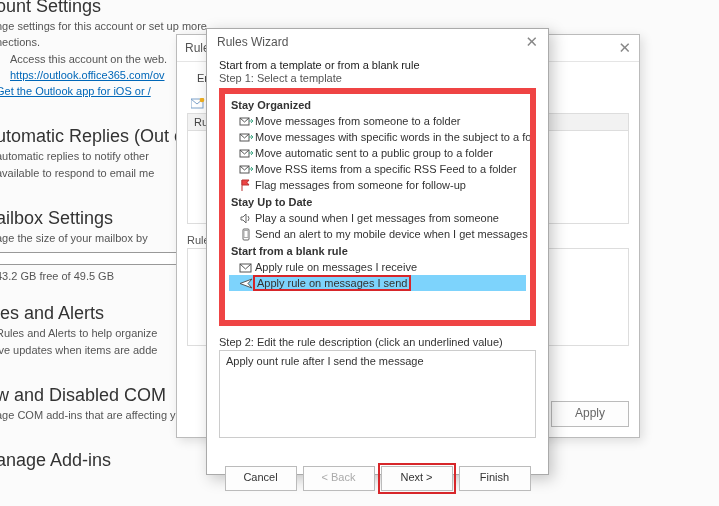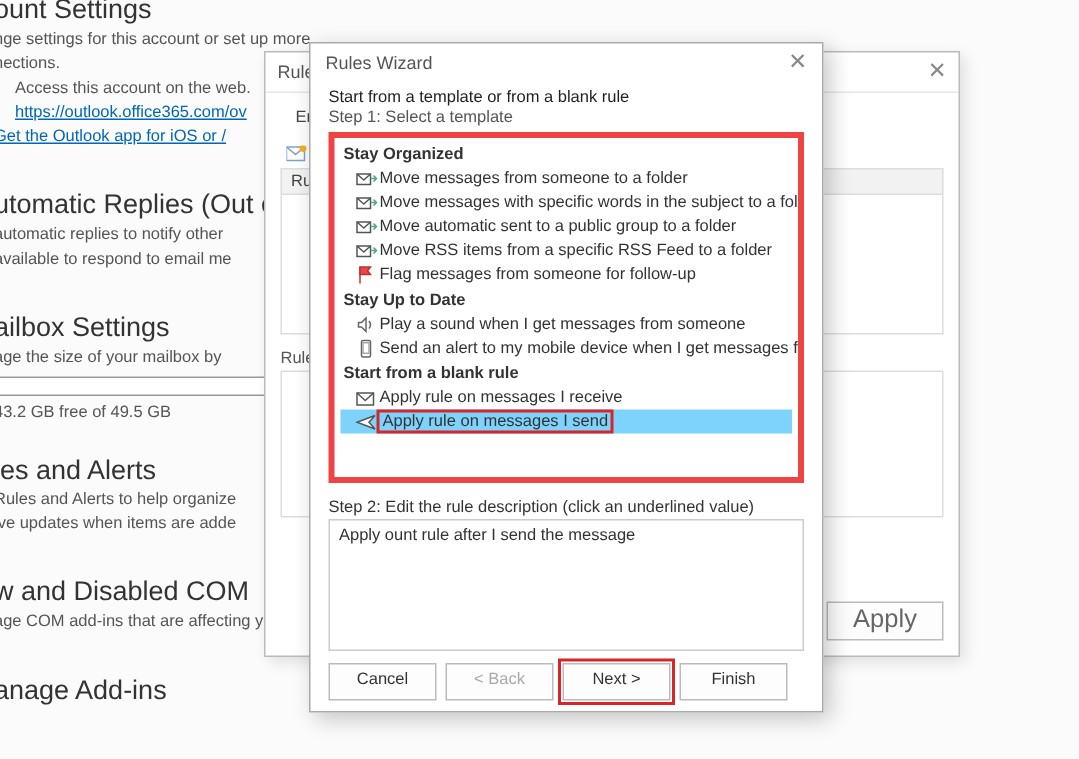--- a/index.html
+++ b/index.html
@@ -22,38 +22,38 @@
   .dlg1 .titlebar .x{margin-left:auto;color:#888;font-size:15px}
   .dlg1 .body{padding:8px 10px}
   .tabstrip{height:20px}
   .tabstrip span{display:inline-block;padding:2px 10px;font-size:11px;color:#444}
   .newrule{margin:6px 0 4px 4px}
   .newrule .rule-icon{display:inline-block;width:14px;height:11px;vertical-align:middle;margin-right:3px}
   .newrule .rule-icon svg{display:block}
   .newrule a{color:#0067b8;text-decoration:underline}
   .listhdr{background:#f2f2f2;border:1px solid #ddd;padding:2px 6px;font-size:11px;color:#444}
   .dlg1 .applybtn{position:absolute;right:10px;bottom:10px;width:76px;height:24px;
-    border:1px solid #bbb;background:#fdfdfd;color:#666;font-size:17px;text-align:center;line-height:22px}
+    border:1px solid #bbb;background:#fdfdfd;color:#666;font-size:12px;text-align:center;line-height:22px}
   
   .dlg2{position:absolute;left:206px;top:28px;width:341px;height:445px;
     background:#fff;border:1px solid #aaa;box-shadow:4px 4px 14px rgba(0,0,0,.22)}
   .dlg2 .titlebar{height:26px;line-height:26px;padding:0 10px;font-size:12px;
     color:#555;display:flex;align-items:center}
   .dlg2 .titlebar .x{margin-left:auto;color:#888;font-size:15px}
   .dlg2 .body{padding:4px 12px 0 12px}
   .step-sub{color:#555;margin:1px 0 4px 0}
-  .tmpl-box{border:4px solid #ef4444;height:222px;overflow:hidden;padding:2px 4px 2px 4px}
+  .tmpl-box{border:6px solid #ef4444;height:222px;overflow:hidden;padding:2px 4px 2px 4px}
   .grp{font-weight:600;color:#333;margin:3px 0 2px 2px}
   .opt{display:flex;align-items:center;gap:1px;height:16px;padding-left:10px;color:#333;white-space:nowrap}
   .opt .ic{width:15px;height:13px;flex:0 0 15px}
   .opt.sel{background:#7dd3fc}
   .opt .redwrap{border:2px solid #d7262a;padding:0 2px;margin-left:-2px;display:inline-block}
   .desc-lbl{margin:10px 0 2px 0;color:#333}
   .desc-box{border:1px solid #ccc;height:78px;padding:4px 6px;color:#333}
-  .btnrow{display:flex;gap:6px;margin-top:8px}
+  .btnrow{display:flex;gap:6px;justify-content:center;margin-top:28px}
   .btn{width:70px;height:23px;border:1px solid #bbb;background:#fdfdfd;color:#333;
     font-size:11px;text-align:center;line-height:21px}
   .btn.dis{color:#aaa}
   .btn.red{outline:2px solid #d7262a;outline-offset:1px}
   
 </style>
 </head>
 <body>
 
 <div class="bg">

